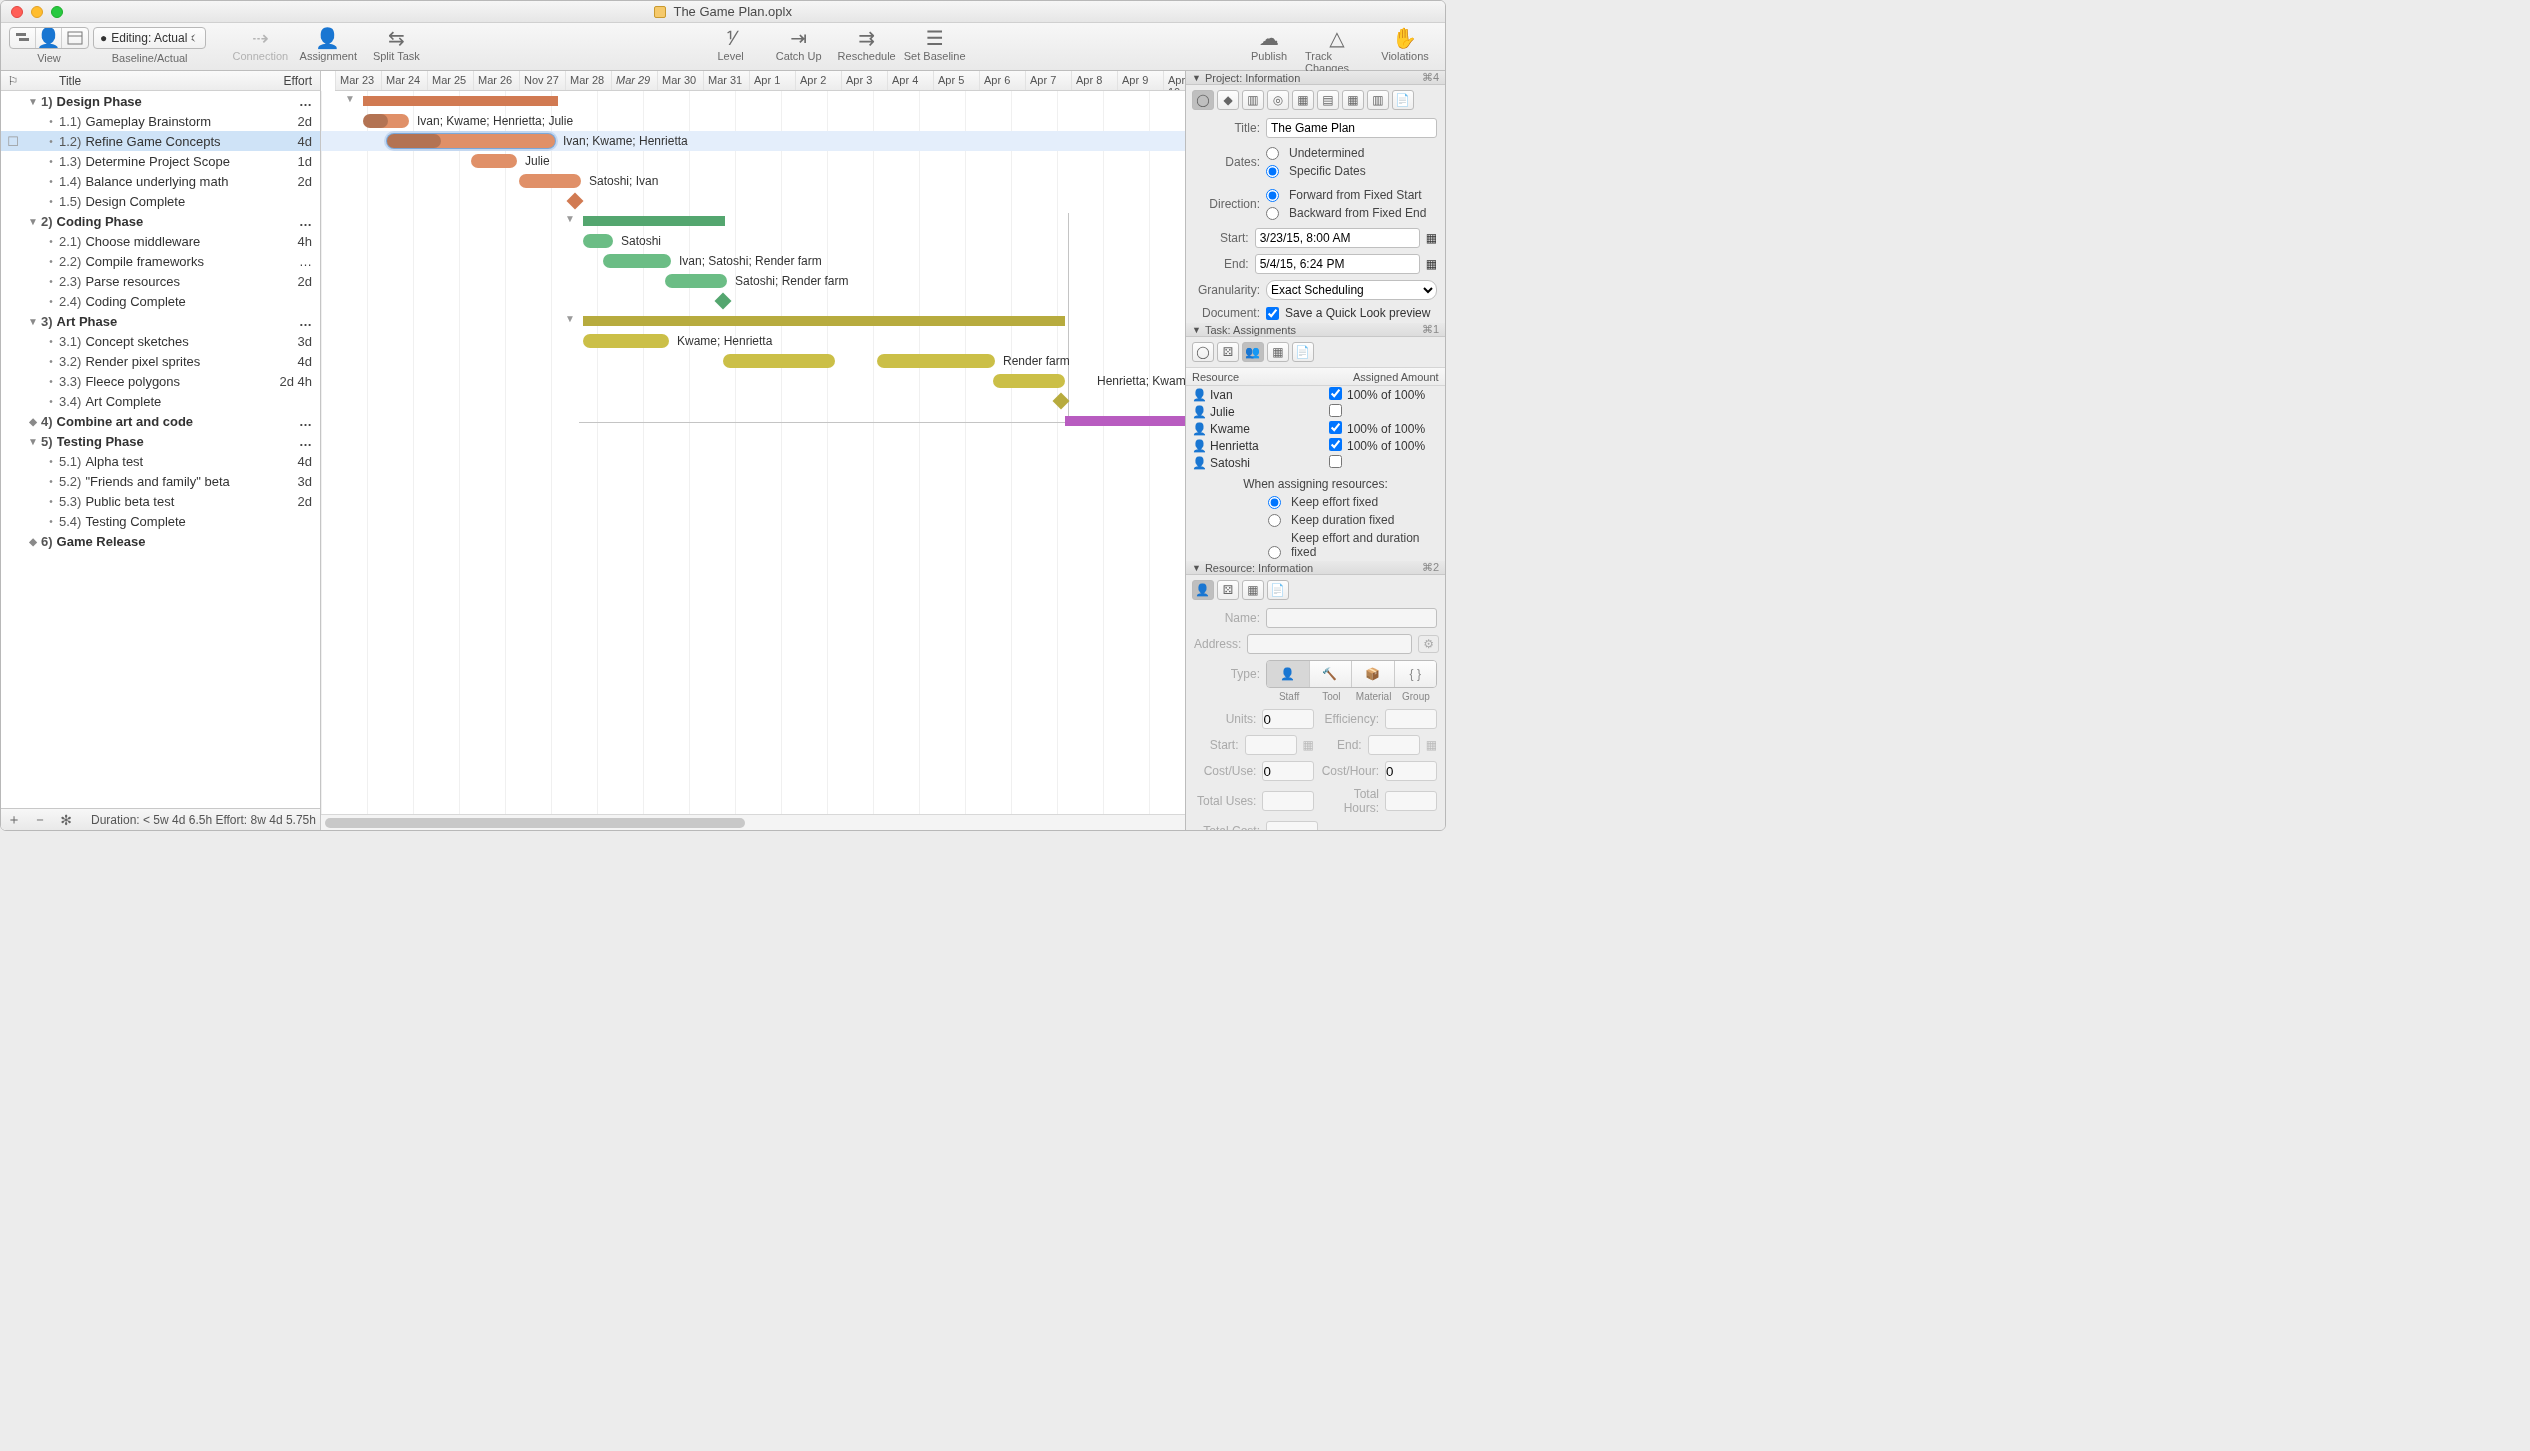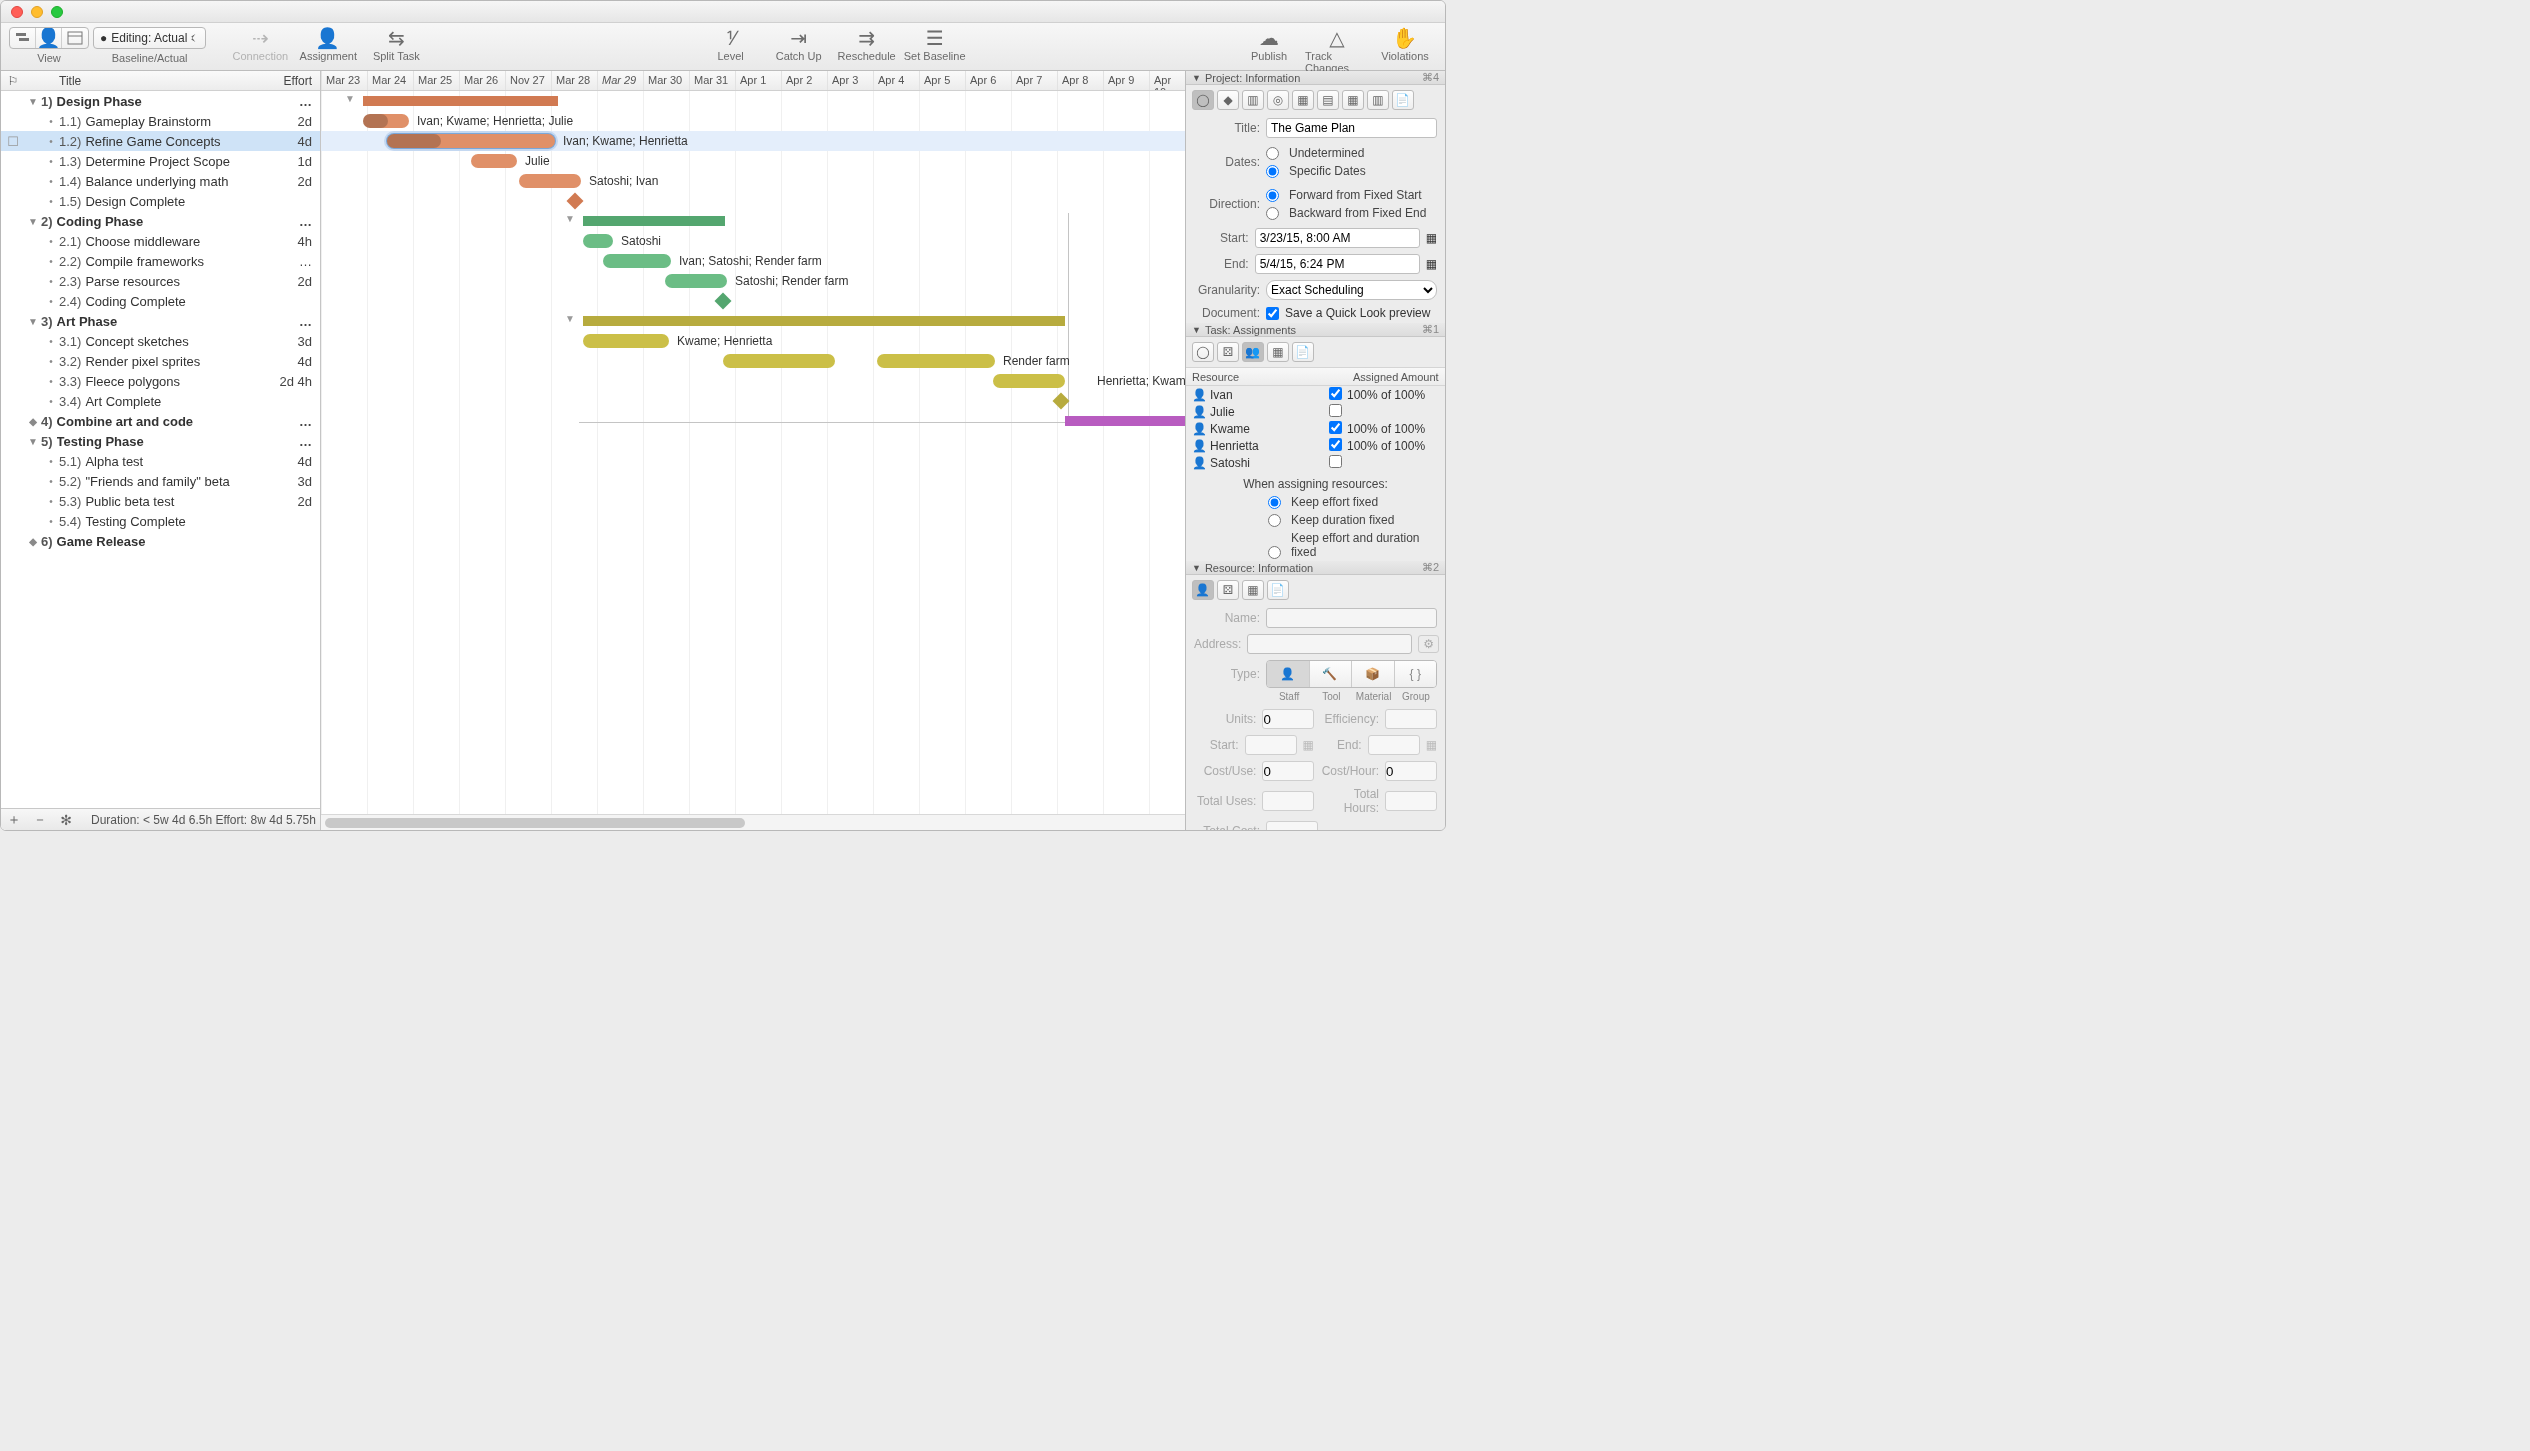--- a/index.html
+++ b/index.html
@@ -49,21 +49,21 @@
 .row .num { color:#555; margin-right:4px; }
 .row .txt { flex:1; white-space:nowrap; overflow:hidden; text-overflow:ellipsis; }
 .row .eff { width:50px; text-align:right; padding-right:8px; color:#444; }
 .indent-0 .txt-wrap { padding-left: 0px; }
 .indent-1 .txt-wrap { padding-left: 18px; }
 .row .txt-wrap { display:flex; align-items:center; flex:1; min-width:0; }
 .row.group { font-weight:600; }
 
 
 .gantt-wrap { flex:1; display:flex; flex-direction:column; background:#fff; min-width:0; }
-.gantt-header { height:20px; background:linear-gradient(#fafafa,#ececec); border-bottom:1px solid #d0d0d0; position:relative; overflow:hidden; font-size:11px; color:#555; }
+.gantt-header { height:20px; background:linear-gradient(#fafafa,#ececec); border-bottom:1px solid #d0d0d0; position:relative; overflow:hidden; font-size:11px; color:#555;margin-left:14px; }
 .gantt-header .tick { position:absolute; top:0; bottom:0; border-left:1px solid #e2e2e2; padding:3px 0 0 4px; }
 .gantt-body { flex:1; position:relative; overflow:hidden; }
 .gantt-body .vlines .vl { position:absolute; top:0; bottom:0; width:1px; background:#f0f0f0; }
 .gantt-body .hl { position:absolute; left:0; right:0; height:20px; }
 .gantt-body .hl.sel { background:#e4eefb; }
 .bar { position:absolute; height:14px; border-radius:7px; }
 .bar.summary { height:10px; border-radius:0; }
 .bar.summary::before, .bar.summary::after { content:""; position:absolute; top:0; width:0; height:0; border-top:10px solid currentColor; }
 .bar.summary::before { left:0; border-right:6px solid transparent; }
 .bar.summary::after { right:0; border-left:6px solid transparent; }
@@ -120,20 +120,24 @@
 <body>
 
 <div class="window">
 
   <div class="titlebar">
     <div class="traffic">
       <span class="tl-close"></span>
       <span class="tl-min"></span>
       <span class="tl-max"></span>
     </div>
+    <div class="doc-title">
+      <span class="doc-icon"></span>
+      <span>The Game Plan.oplx</span>
+    </div>
   </div>
 
   <div class="toolbar">
     <div class="tb-group">
       <div class="tb-seg">
         <button>
             <svg width="16" height="14">
               <rect x="1" y="2" width="10" height="3" fill="#777"></rect>
               <rect x="4" y="7" width="10" height="3" fill="#777"></rect>
             </svg>

